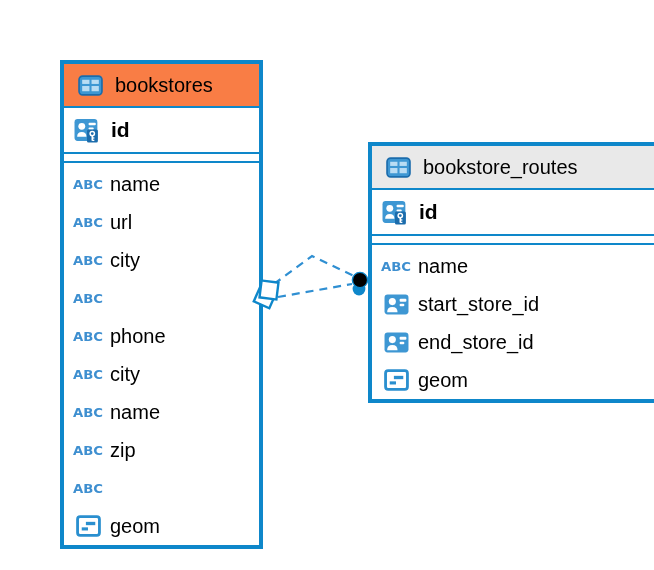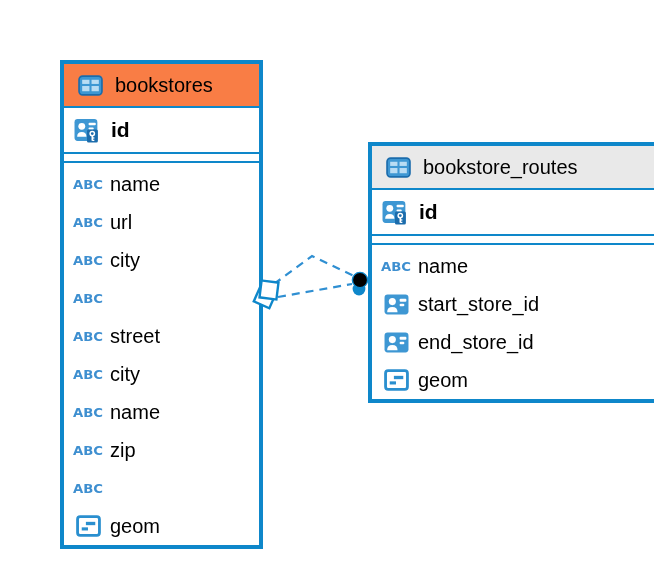--- a/index.html
+++ b/index.html
@@ -84,21 +84,21 @@
       </div>
       <div class="row">
         <span class="icon-box abc">ABC</span>
         <span class="label">city</span>
       </div>
       <div class="row">
         <span class="icon-box abc">ABC</span>
       </div>
       <div class="row">
         <span class="icon-box abc">ABC</span>
-        <span class="label">street</span>
+        <span class="label">phone</span>
       </div>
       <div class="row">
         <span class="icon-box abc">ABC</span>
         <span class="label">city</span>
       </div>
       <div class="row">
         <span class="icon-box abc">ABC</span>
         <span class="label">name</span>
       </div>
       <div class="row">

